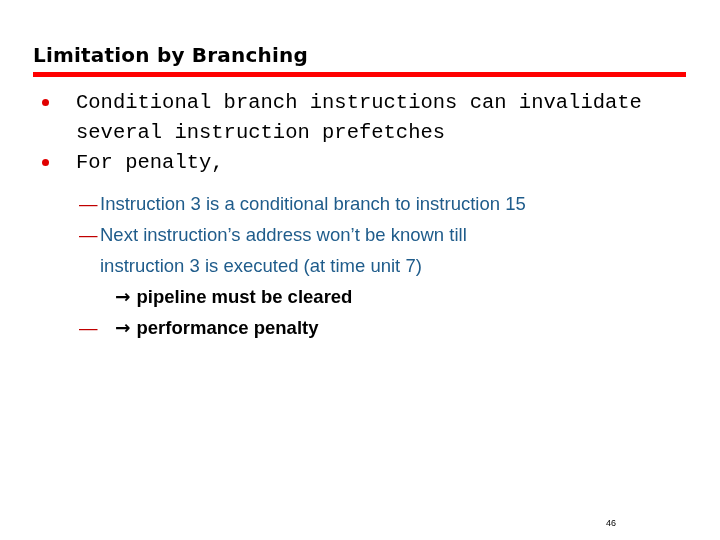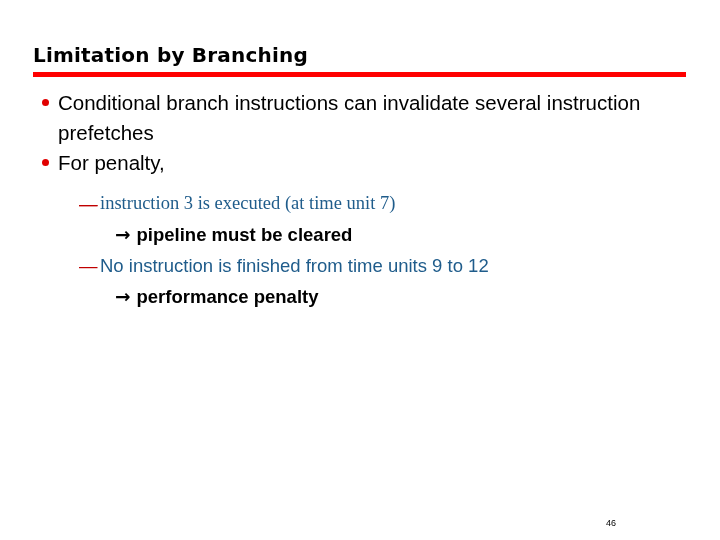--- a/index.html
+++ b/index.html
@@ -52,26 +52,27 @@
   .body-block {
     position: absolute;
     left: 0;
     top: 88px;
     width: 720px;
   }
 
   
   .l1 {
     position: relative;
-    padding-left: 58px;
+    padding-left: 76px;
     padding-right: 30px;
     font-size: 20.5px;
     line-height: 30px;
     color: #000000;
     margin-bottom: 0;
+    font-family: Liberation Mono, monospace;
   }
   .l1 .dot {
     position: absolute;
     left: 42px;
     top: 11px;
     width: 7px;
     height: 7px;
     border-radius: 50%;
     background: #E10000;
   }
@@ -89,21 +90,20 @@
     position: absolute;
     left: 79px;
     top: 0;
     color: #C00000;
     font-size: 18.5px;
     line-height: 31px;
   }
   .l2 .cont {
     display: block;
     padding-left: 0;
-    font-family: Liberation Serif, serif;
   }
 
   
   .l3 {
     position: relative;
     padding-left: 115px;
     font-size: 18.5px;
     line-height: 31px;
     color: #000000;
     font-weight: bold;
@@ -147,34 +147,35 @@
 
     <div class="l1">
       <span class="dot"></span>
       <span>For penalty,</span>
     </div>
 
     <div class="gap-sub"></div>
 
     <div class="l2">
       <span class="dash">—</span>
+      <span>Instruction 3 is a conditional branch to instruction 15</span>
     </div>
 
     <div class="l2">
       <span class="dash">—</span>
+      <span>Next instruction’s address won’t be known till</span>
       <span class="cont">instruction 3 is executed (at time unit 7)</span>
     </div>
 
     <div class="l3">
       <span class="arrow">→</span><span>pipeline must be cleared</span>
     </div>
 
     <div class="l2">
       <span class="dash">—</span>
-      <span>No instruction is finished from time units 9 to 12</span>
     </div>
 
     <div class="l3">
       <span class="arrow">→</span><span>performance penalty</span>
     </div>
 
   </div>
 
   <div class="page-number">46</div>
 

